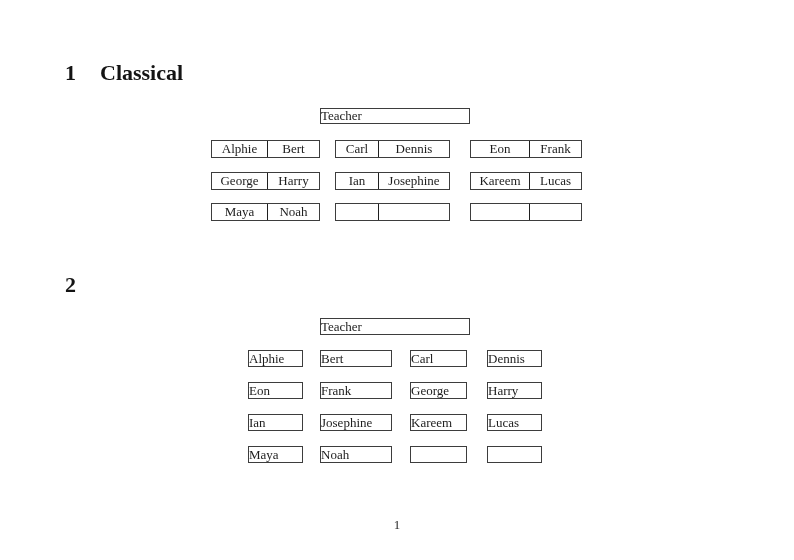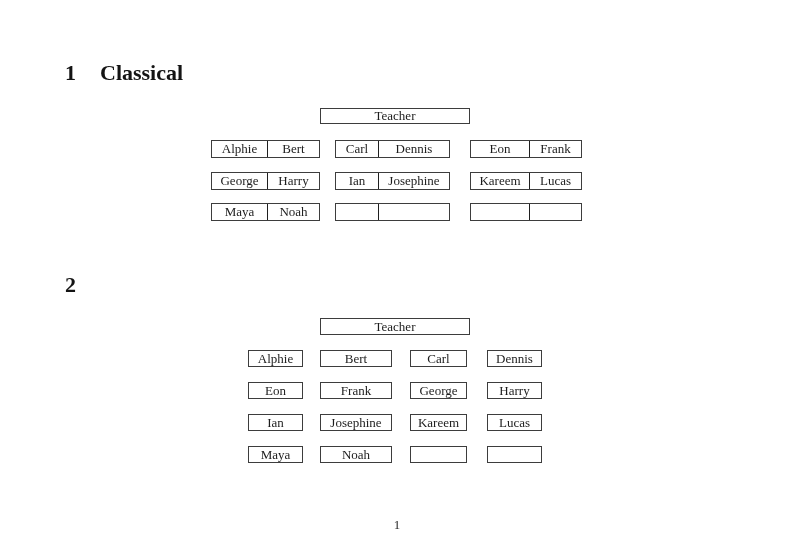--- a/index.html
+++ b/index.html
@@ -22,21 +22,21 @@
     line-height: 1;
   }
   .heading .sec-num { width: 35px; }
   .box {
     position: absolute;
     box-sizing: border-box;
     border: 1px solid #3d3d3d;
     background: #ffffff;
     display: flex;
     align-items: center;
-    justify-content: center;
+    justify-content: flex-start;
     font-size: 13px;
   }
   .desk {
     position: absolute;
     box-sizing: border-box;
     border: 1px solid #3d3d3d;
     background: #ffffff;
     display: flex;
   }
   .desk .cell {

